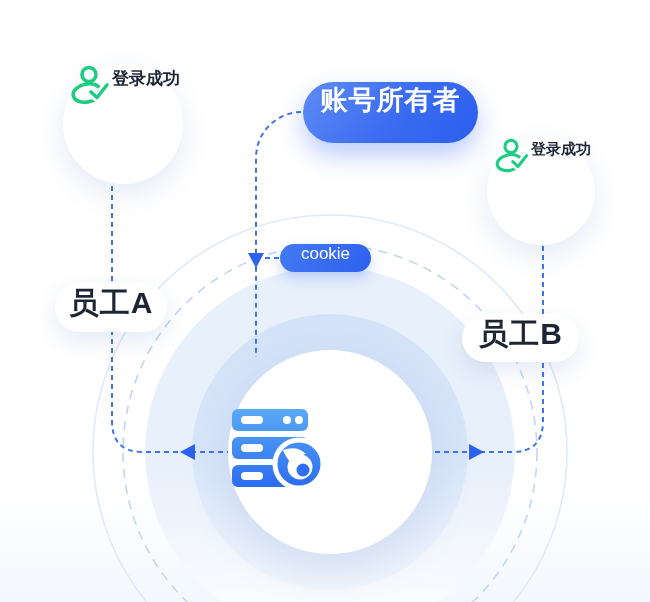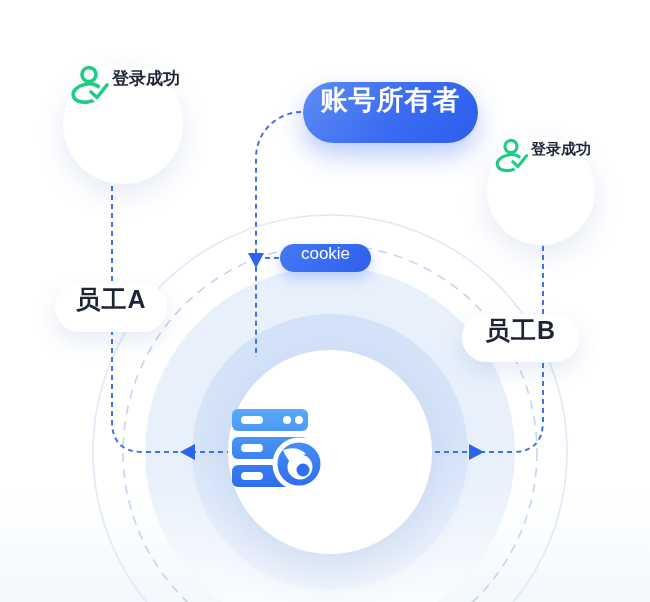--- a/index.html
+++ b/index.html
@@ -32,21 +32,21 @@
   }
   .cookie-pill{
     left:280px;top:244px;width:91px;height:28px;border-radius:15px;
     background:linear-gradient(120deg,#4379f3,#2f60ef);
     box-shadow:0 6px 14px rgba(45,95,240,0.25);
     color:#ffffff;font-size:17px;font-weight:500;
   }
   .employee-pill{
     background:#ffffff;border-radius:25px;
     box-shadow:0 9px 22px rgba(54,94,180,0.13);
-    color:#1d2433;font-size:25px;font-weight:700;letter-spacing:1px;
+    color:#1d2433;font-size:30px;font-weight:700;letter-spacing:1px;
   }
   .employee-a{left:55px;top:283px;width:112px;height:49px;}
   .employee-b{left:462px;top:314px;width:117px;height:48px;}
   .server-circle{
     left:228px;top:350px;width:204px;height:204px;border-radius:50%;
     background:#ffffff;box-shadow:0 18px 44px rgba(54,94,180,0.13);
     flex-direction:column;
   }
   .server-label{font-size:21px;font-weight:700;color:#1d2433;margin-top:6px;letter-spacing:2px;}
   .icon-wrap{display:flex;align-items:center;justify-content:center;}

